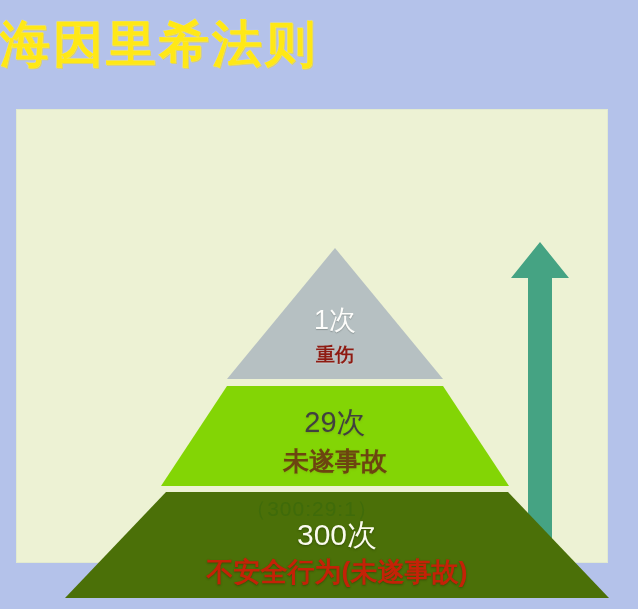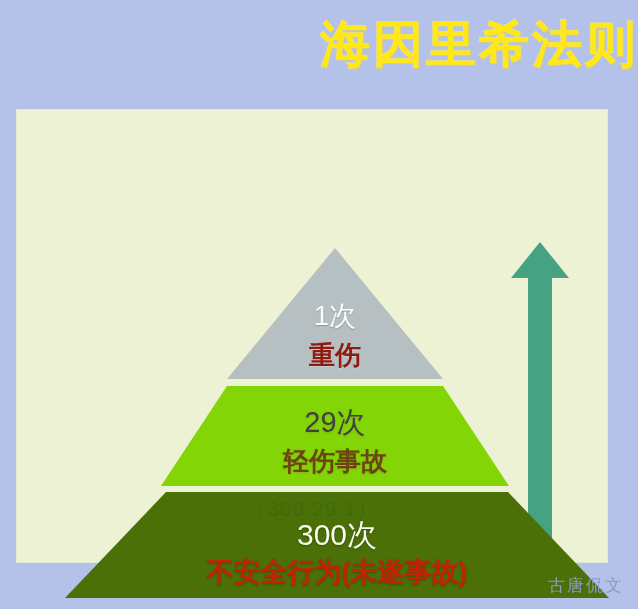--- a/index.html
+++ b/index.html
@@ -15,21 +15,21 @@
     overflow: hidden;
     font-family: "Liberation Sans", "DejaVu Sans", sans-serif;
   }
 
   
   #title {
     position: absolute;
     left: 0;
     top: 16px;
     width: 638px;
-    text-align: right;
+    text-align: left;
     font-family: "Liberation Serif", "DejaVu Serif", serif;
     font-weight: bold;
     font-size: 50px;
     letter-spacing: 3px;
     color: #ffe816;
     text-shadow: 0 0 1px rgba(255,255,255,0.55),
                  1px 1px 0 rgba(240,215,40,0.7);
     line-height: 1.12;
     white-space: nowrap;
   }
@@ -94,21 +94,21 @@
     width: 216px;
     height: 131px;
   }
   #tier-top .labels { padding-top: 44px; }
   #tier-top .count {
     font-size: 27px;
     color: #fdfdfb;
     text-shadow: 0 1px 1px rgba(90,100,100,0.45);
   }
   #tier-top .caption-line {
-    font-size: 26px;
+    font-size: 19px;
     color: #8e1b12;
     margin-top: 7px;
     text-shadow: 0 1px 1px rgba(255,255,255,0.25);
   }
 
   
   #tier-mid {
     left: 144px;
     top: 276px;
     width: 348px;
@@ -197,33 +197,32 @@
         <div class="caption-line">重伤</div>
       </div>
     </div>
 
     <div class="tier" id="tier-mid">
       <svg width="348" height="100" viewBox="0 0 348 100">
         <polygon points="66,0 282,0 348,100 0,100" fill="#83d505"></polygon>
       </svg>
       <div class="labels">
         <div class="count">29次</div>
-        <div class="caption-line">轻伤事故</div>
+        <div class="caption-line">未遂事故</div>
       </div>
     </div>
 
     <div class="tier" id="tier-base">
       <svg width="544" height="106" viewBox="0 0 544 106">
         <polygon points="101,0 443,0 544,106 0,106" fill="#4b7008"></polygon>
       </svg>
       <div class="labels">
         <div class="count">300次</div>
         <div class="caption-line">不安全行为(未遂事故)</div>
       </div>
     </div>
 
   </div>
 
   <div id="ratio">（300:29:1）</div>
 
-  <div id="watermark">古唐侃文</div>
 
 </div>
 
 </body></html>

